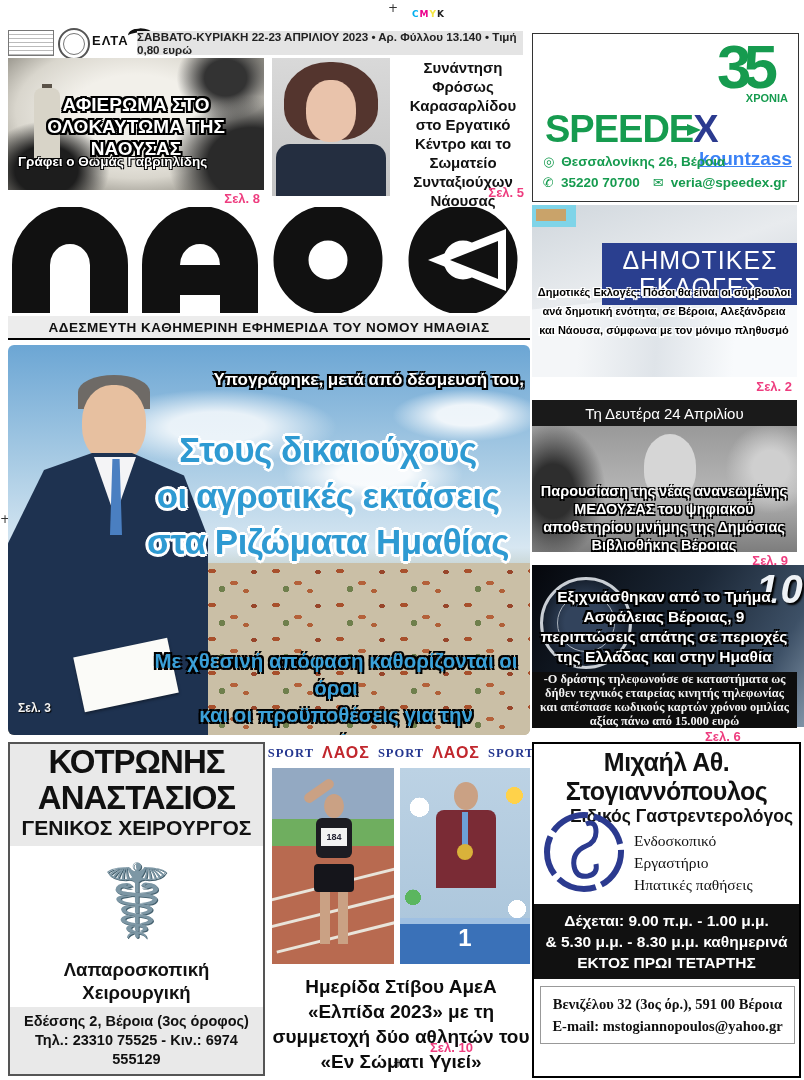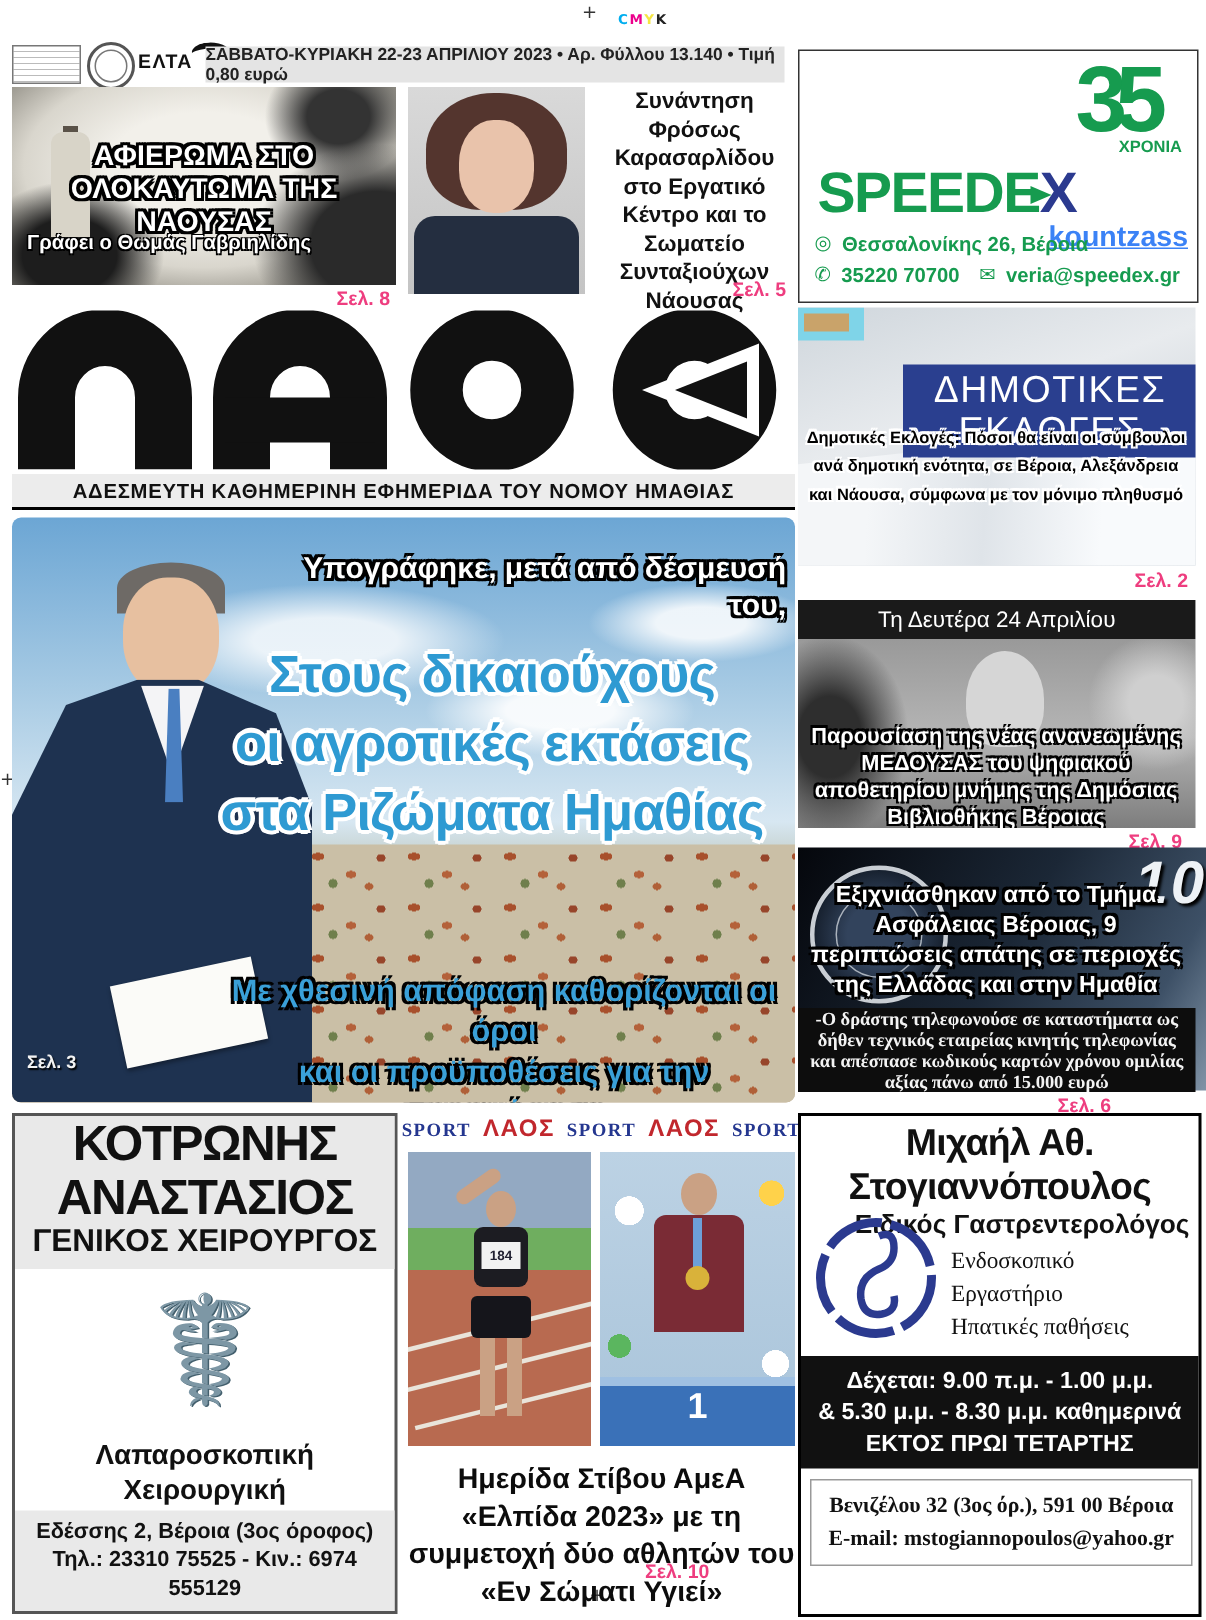--- a/index.html
+++ b/index.html
@@ -114,21 +114,21 @@
       #cabfa6;
     background-size:64px 34px;}
   .politician{left:0;top:12px;width:200px;height:378px;}
   .pol-head{left:74px;top:28px;width:64px;height:78px;background:#e7c0a0;border-radius:46%;}
   .pol-hair{left:70px;top:18px;width:72px;height:34px;background:#6e6a66;border-radius:50% 50% 0 0;}
   .pol-suit{left:0px;top:96px;width:200px;height:282px;background:#1e3250;
      clip-path:polygon(18% 6%,42% 0,62% 0,88% 8%,100% 30%,100% 100%,0 100%,0 32%);}
   .pol-shirt{left:86px;top:100px;width:42px;height:60px;background:#f4f4f6;clip-path:polygon(0 0,100% 0,50% 100%);}
   .pol-tie{left:102px;top:102px;width:12px;height:76px;background:#4a7fc1;clip-path:polygon(20% 0,80% 0,100% 100%,0 100%);}
   .pol-paper{left:70px;top:290px;width:96px;height:56px;background:#fbfbf8;transform:rotate(-12deg);box-shadow:0 2px 3px rgba(0,0,0,.35);}
-  .kicker{right:6px;top:22px;width:360px;text-align:right;color:#fff;font-weight:bold;font-size:20px;line-height:25px;
+  .kicker{right:6px;top:22px;width:360px;text-align:right;color:#fff;font-weight:bold;font-size:17px;line-height:25px;
     text-shadow:-2px -2px 0 #000,2px -2px 0 #000,-2px 2px 0 #000,2px 2px 0 #000,0 2px 0 #000,0 -2px 0 #000;}
   .mainhead{right:2px;top:82px;width:400px;text-align:center;color:#2e9ad2;font-weight:bold;font-size:35px;line-height:46px;letter-spacing:-.5px;
     text-shadow:-2px -2px 0 #fff,2px -2px 0 #fff,-2px 2px 0 #fff,2px 2px 0 #fff,0 3px 0 #fff,0 -3px 0 #fff,3px 0 0 #fff,-3px 0 0 #fff;}
   .subhead{right:4px;top:302px;width:380px;text-align:center;color:#3aa0d8;font-weight:bold;font-size:20.5px;line-height:27px;
     text-shadow:-2px -2px 0 #000,2px -2px 0 #000,-2px 2px 0 #000,2px 2px 0 #000;}
   .mainref{left:10px;top:356px;color:#f3f3f3;font-weight:bold;font-size:12px;text-shadow:1px 1px 1px #000;}
 
   
   .kotronis{left:8px;top:742px;width:253px;height:330px;border:2px solid #555;background:#fff;}
   .kot-band{background:#e9e9e9;width:100%;text-align:center;}

